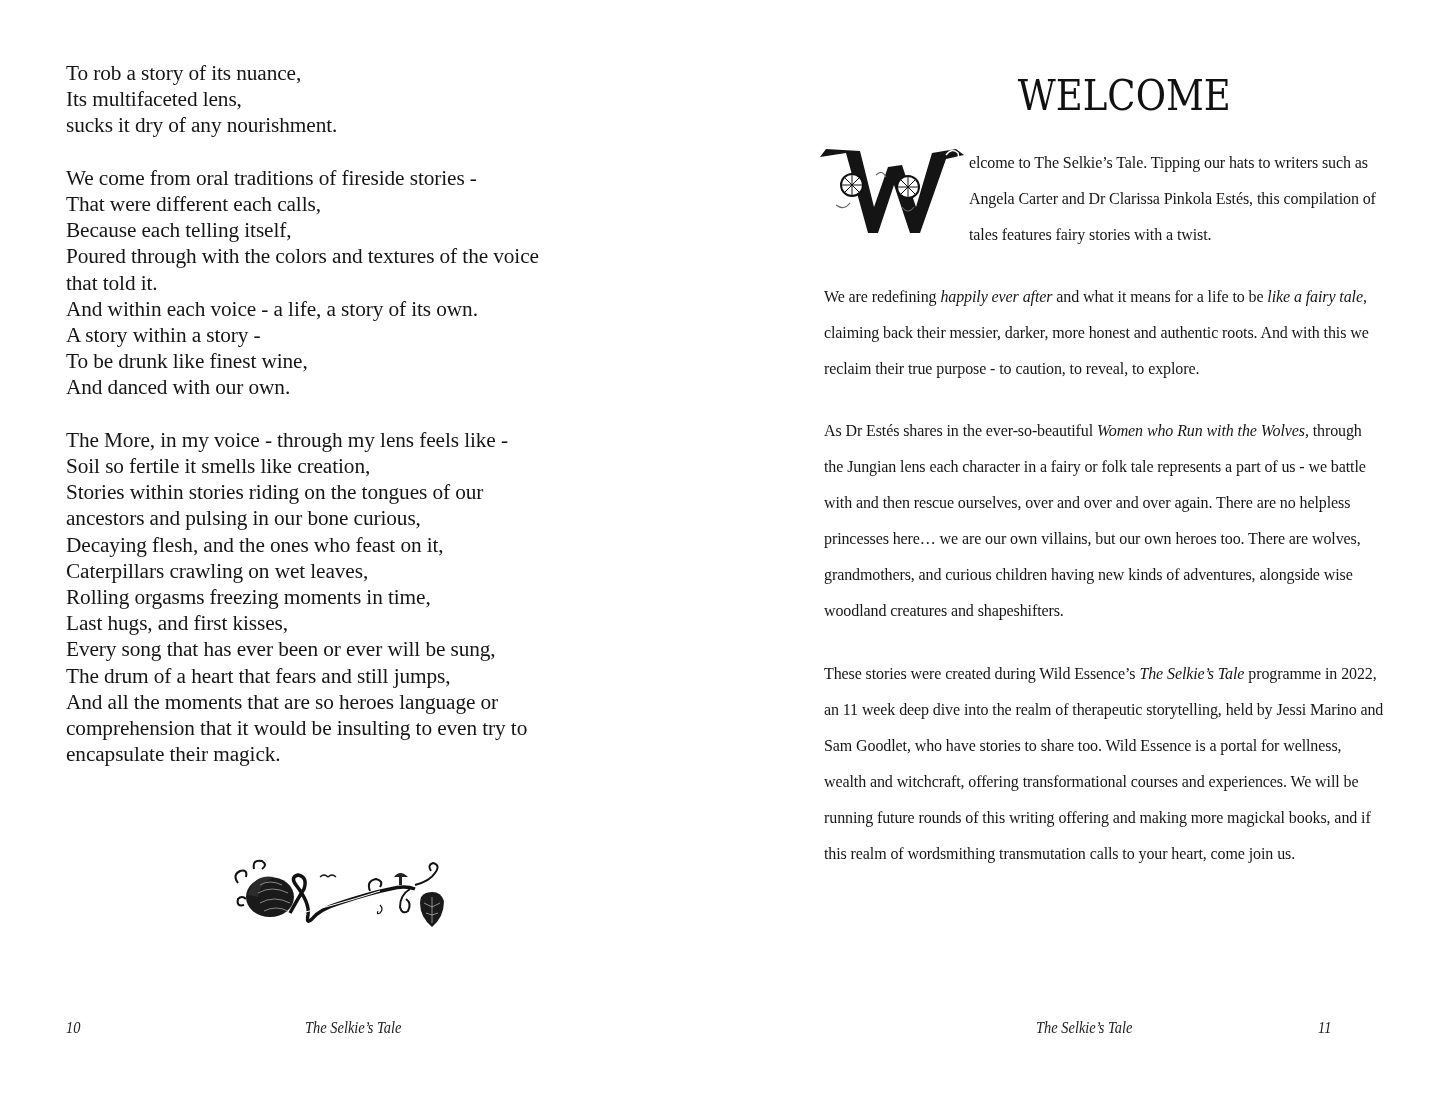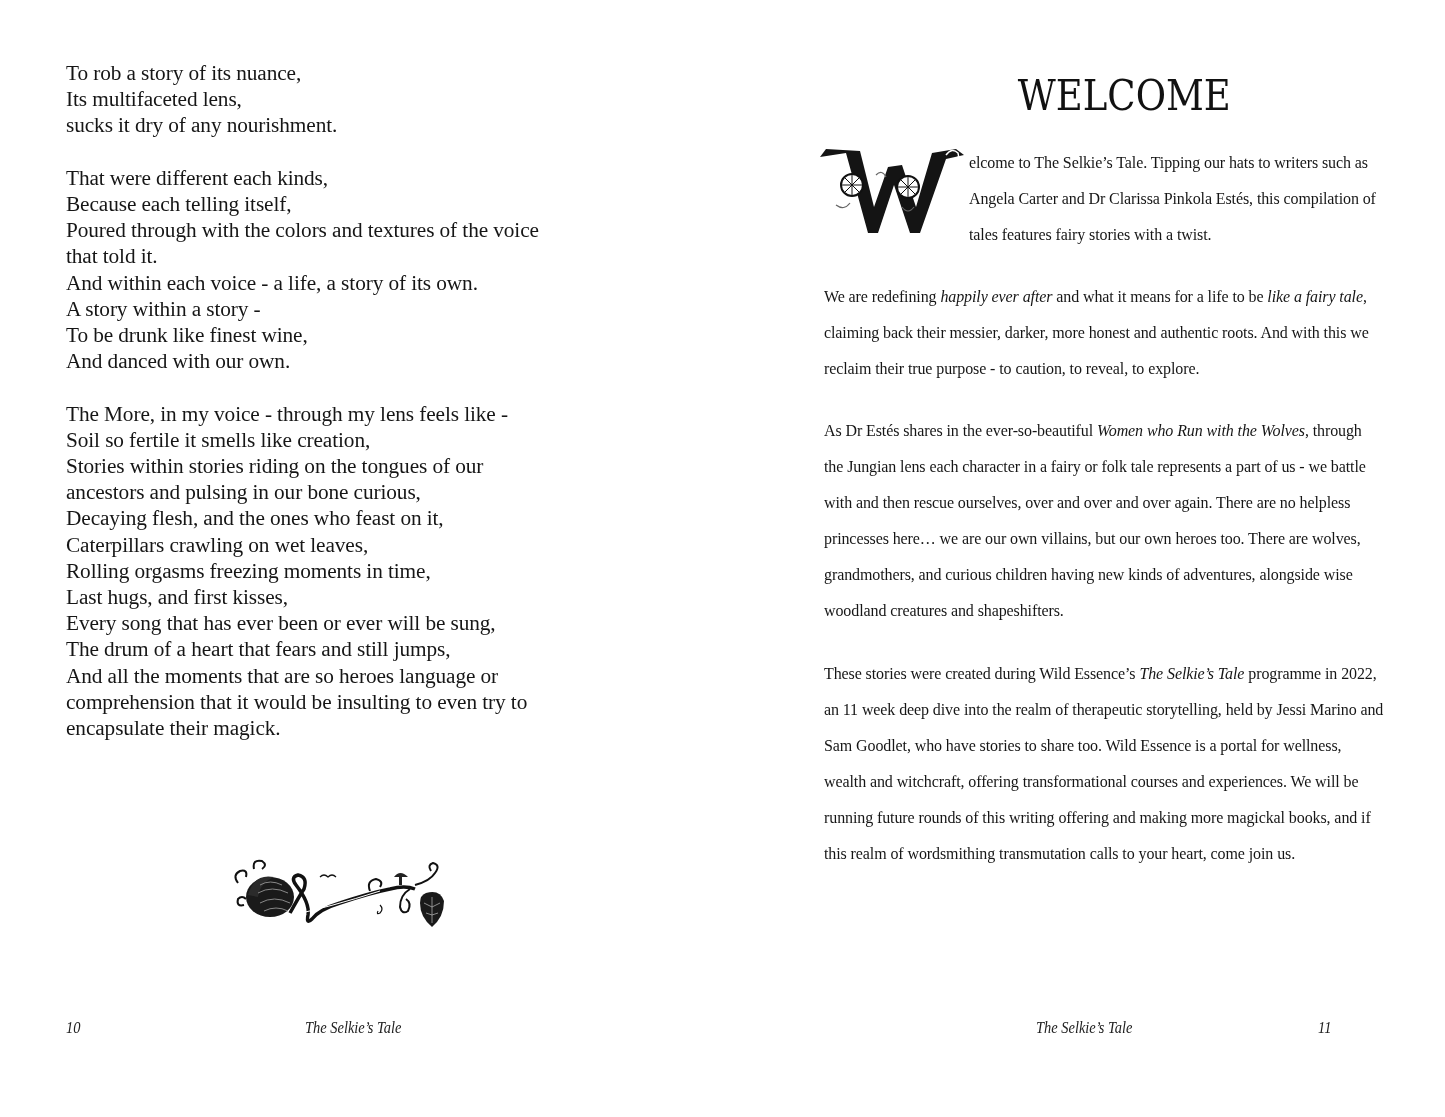--- a/index.html
+++ b/index.html
@@ -48,21 +48,22 @@
 <body>
 
 <div class="page page-left">
   <div class="poem" id="poem">
       <div class="stanza">
         <span class="poem-line">To rob a story of its nuance,</span>
         <span class="poem-line">Its multifaceted lens,</span>
         <span class="poem-line">sucks it dry of any nourishment.</span>
       </div>
       <div class="stanza">
-        <span class="poem-line">That were different each kinds,</span>
+        <span class="poem-line">We come from oral traditions of fireside stories -</span>
+        <span class="poem-line">That were different each calls,</span>
         <span class="poem-line">Because each telling itself,</span>
         <span class="poem-line">Poured through with the colors and textures of the voice</span>
         <span class="poem-line">that told it.</span>
         <span class="poem-line">And within each voice - a life, a story of its own.</span>
         <span class="poem-line">A story within a story -</span>
         <span class="poem-line">To be drunk like finest wine,</span>
         <span class="poem-line">And danced with our own.</span>
       </div>
       <div class="stanza">
         <span class="poem-line">The More, in my voice - through my lens feels like -</span>

